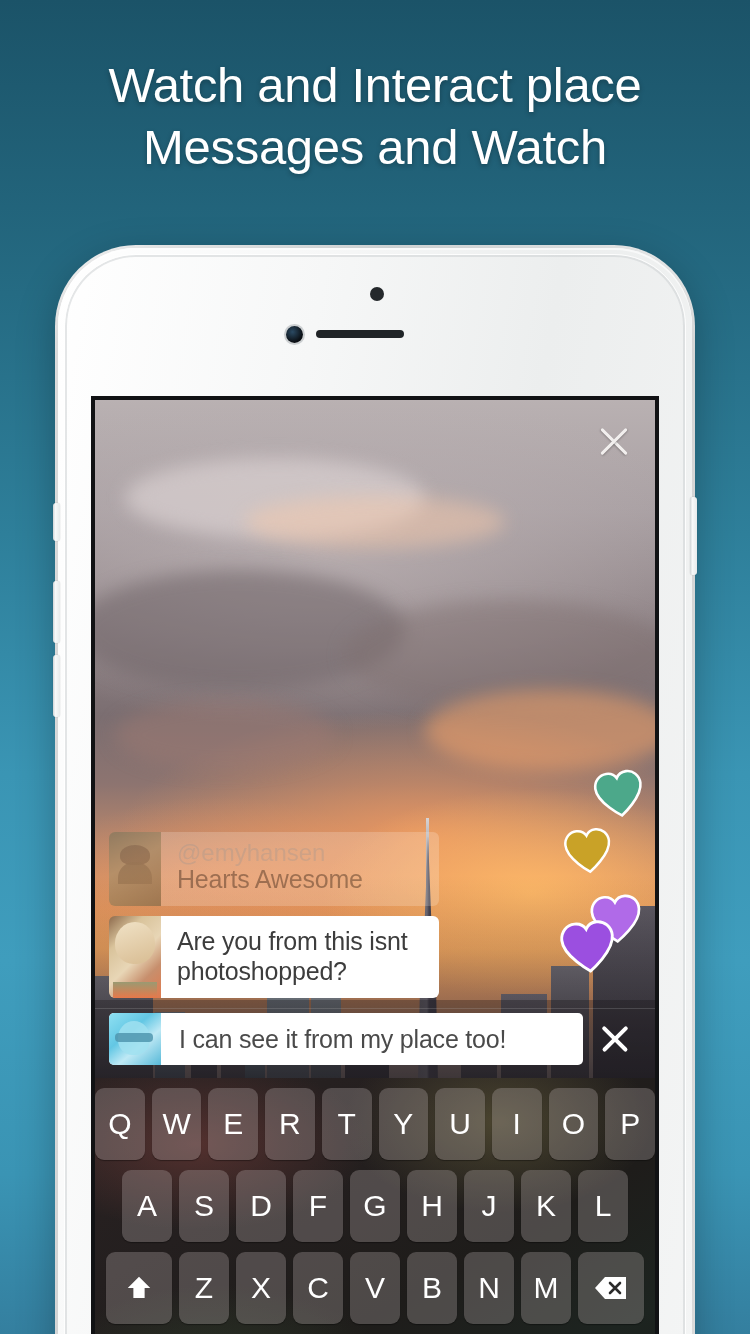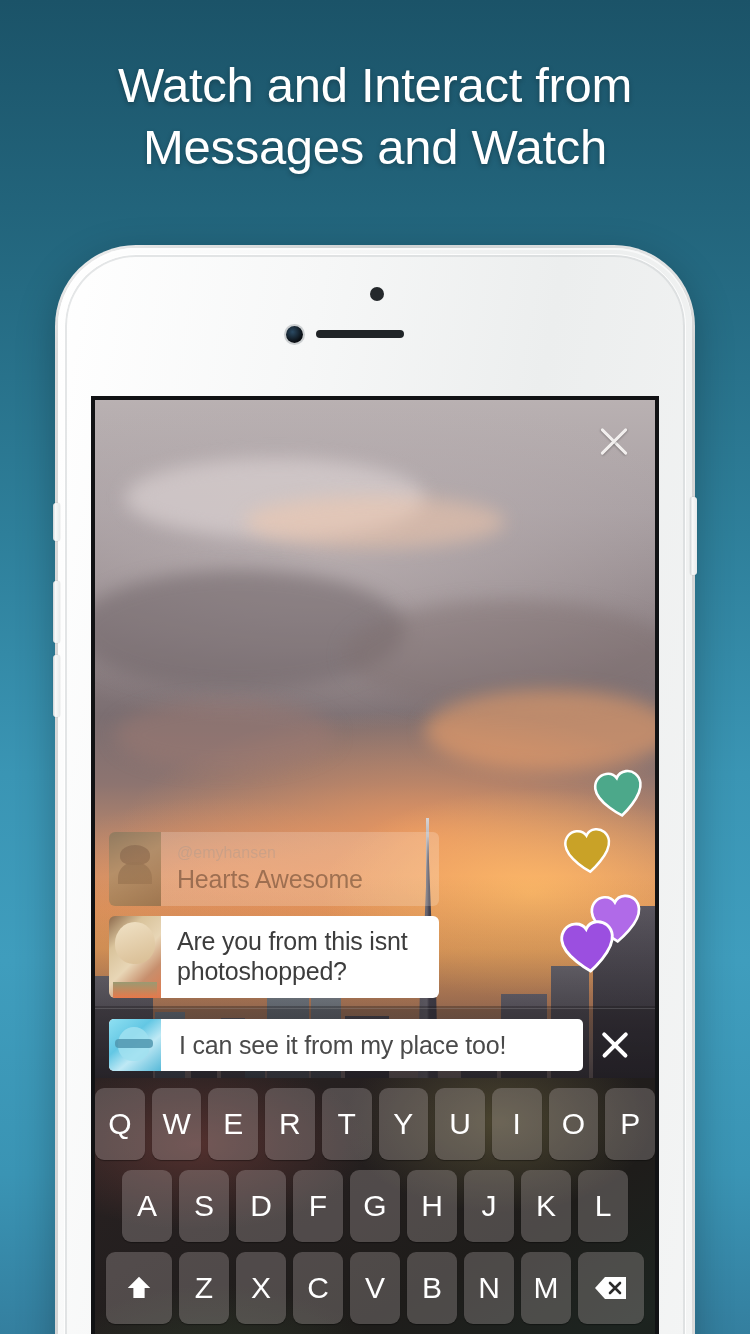--- a/index.html
+++ b/index.html
@@ -142,28 +142,28 @@
       border-radius:50% 50% 40% 40%; background:rgba(62,68,54,.75); }
   .av-emy::after{ content:""; position:absolute; left:9px; top:30px; width:34px; height:22px;
       border-radius:16px 16px 0 0; background:rgba(74,84,62,.8); }
   .av-jo{ background:linear-gradient(135deg,#8d6a4c 0%,#d9c39b 26%,#e8d6b6 52%,#c78f6d 74%,#e07a4e 100%);
       position:relative; }
   .av-jo::before{ content:""; position:absolute; left:6px; top:6px; width:40px; height:42px;
       border-radius:50% 50% 46% 46%; background:linear-gradient(160deg,#f0e2c6,#d8bc92); }
   .av-jo::after{ content:""; position:absolute; left:4px; bottom:0; width:44px; height:16px;
       background:linear-gradient(180deg,#9a9a72,#e8784a); }
   .msg-body{ flex:1; background:#ffffff; padding:10px 14px 12px 16px; }
-  .msg-user{ font-size:16px; color:#b6b6b6; line-height:22px; font-weight:400; }
+  .msg-user{ font-size:24px; color:#b6b6b6; line-height:22px; font-weight:400; }
   .msg-text{ font-size:25px; color:#3d3d3d; line-height:30px; font-weight:400; letter-spacing:-.2px; }
 
   
   .input-divider{ position:absolute; left:0; right:0; bottom:77px; height:1px;
       background:rgba(255,255,255,.22); }
   .input-row{
-    position:absolute; left:0; right:0; bottom:2px; height:78px;
+    position:absolute; left:0; right:0; bottom:8px; height:78px;
     display:flex; align-items:center; padding:0 14px;
     background:rgba(20,18,20,.30);
   }
   .input-wrap{ display:flex; align-items:stretch; height:52px; flex:1;
       border-radius:5px; overflow:hidden; background:#fff; }
   .input-avatar{ width:52px; flex:0 0 52px;
       background:linear-gradient(140deg,#8fe0f2 0%,#63c7e4 38%,#bfe9f5 62%,#57b9d8 100%);
       position:relative; }
   .input-avatar::before{ content:""; position:absolute; left:9px; top:8px; width:32px; height:34px;
       border-radius:50% 50% 45% 45%; background:rgba(160,225,240,.85); }
@@ -199,21 +199,21 @@
     box-shadow:0 1px 1px rgba(0,0,0,.35);
     cursor:pointer;
   }
   .key-wide{ width:66px; }
   .key svg{ display:block; }
 </style>
 </head>
 <body>
 
 <div class="headline">
-  <span>Watch and Interact from</span>
+  <span>Watch and Interact place</span>
   <span>Messages and Watch</span>
 </div>
 
 <div class="phone">
   <div class="phone-rim"></div>
   <div class="phone-inner-edge"></div>
 
   <div class="sensor"></div>
   <div class="cam"></div>
   <div class="speaker"></div>

